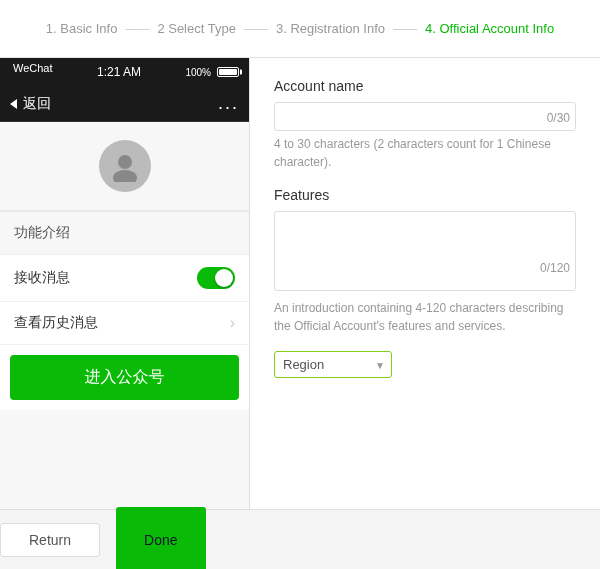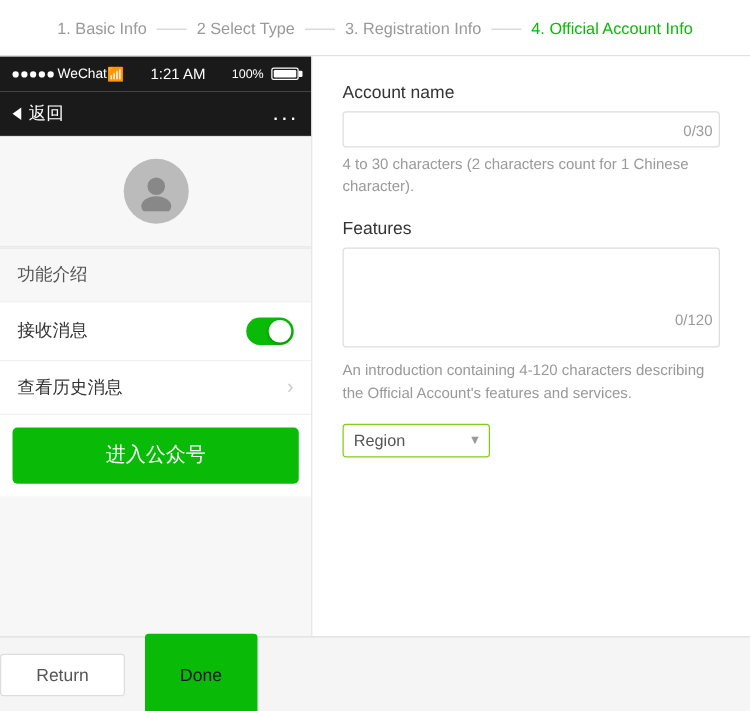--- a/index.html
+++ b/index.html
@@ -14,21 +14,21 @@
     }
 
     
     .steps-bar {
       background: #fff;
       border-bottom: 1px solid #e0e0e0;
       display: flex;
       align-items: center;
       justify-content: center;
       padding: 0 20px;
-      height: 45px;
+      height: 58px;
       flex-shrink: 0;
     }
     .step-item {
       display: flex;
       align-items: center;
       font-size: 13px;
       color: #999;
     }
     .step-item.active {
       color: #09bb07;
@@ -64,22 +64,22 @@
       color: #fff;
       display: flex;
       align-items: center;
       justify-content: space-between;
       padding: 4px 10px;
       font-size: 11px;
       height: 28px;
     }
     .status-left {
       display: flex;
-      align-items: center;
-      gap: 0;
+      gap: 12px;
+      flex-direction: column;
     }
     .status-dots {
       display: flex;
       gap: 2px;
     }
     .status-dot {
       width: 5px;
       height: 5px;
       background: #fff;
       border-radius: 50%;

